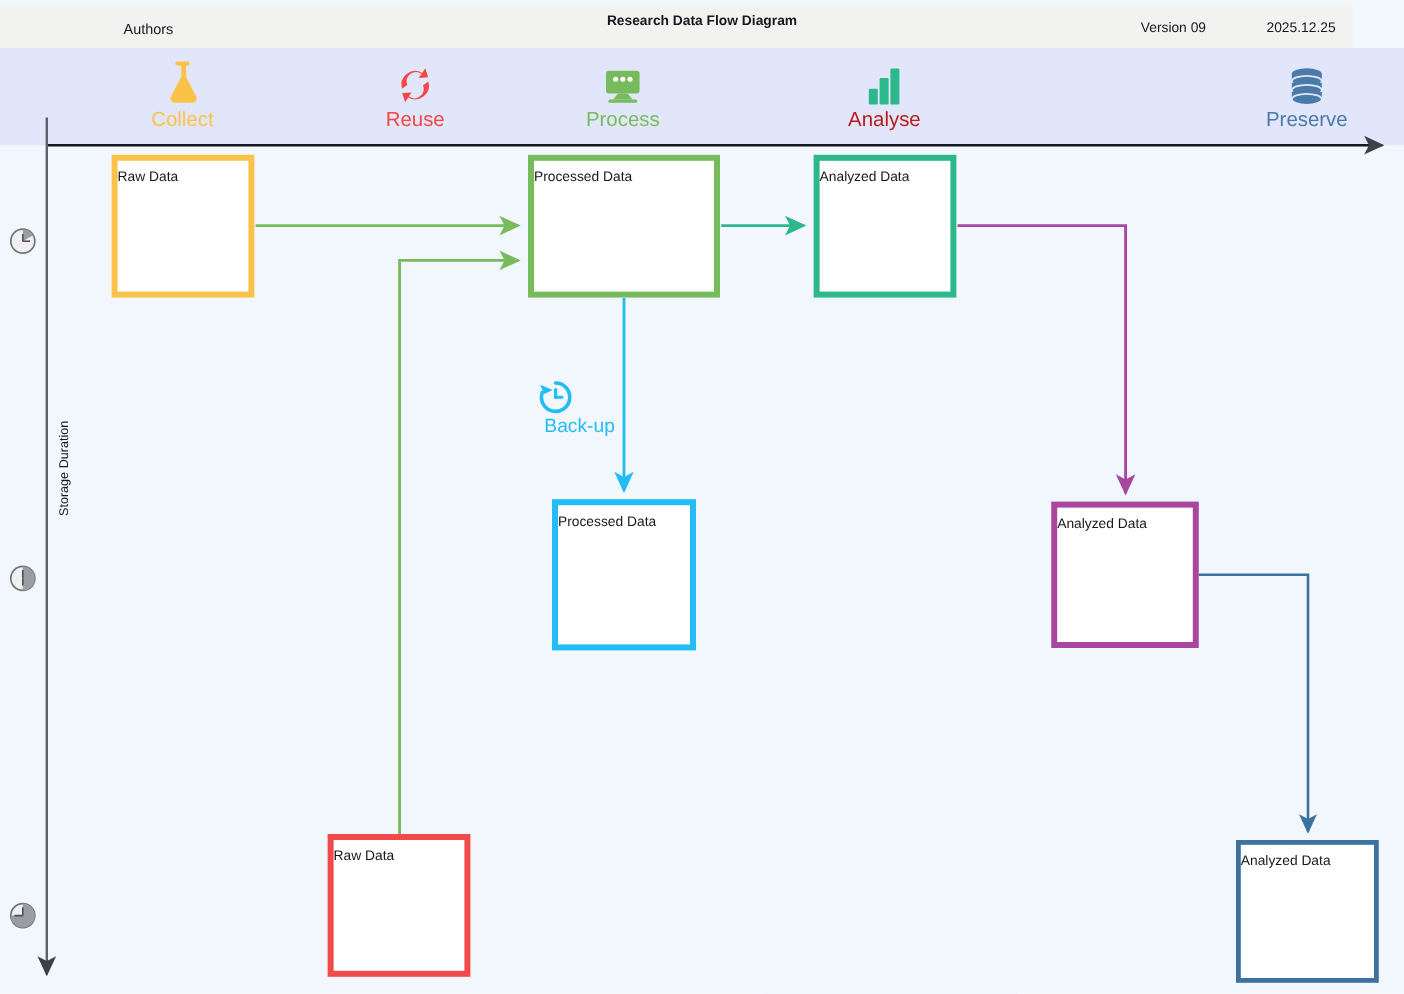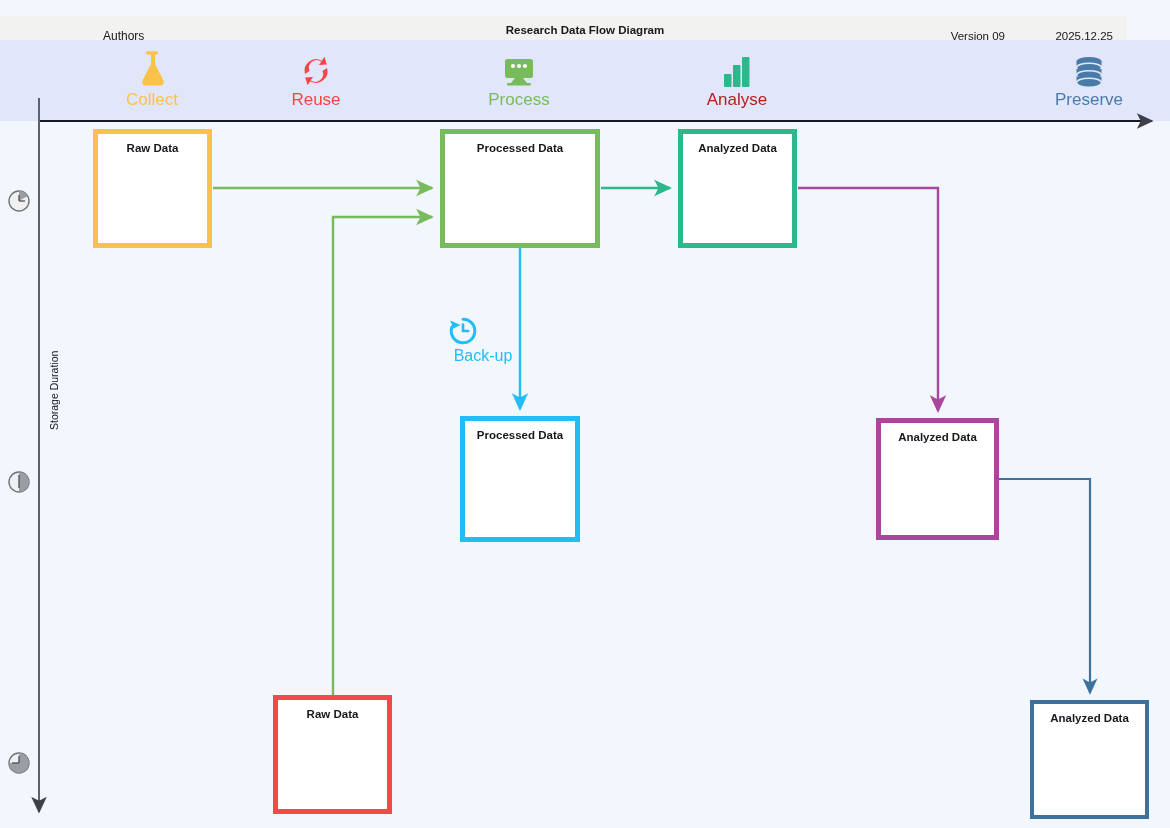--- a/index.html
+++ b/index.html
@@ -15,21 +15,21 @@
     position: relative;
     width: 1170px;
     height: 828px;
     background: #f2f6fd;
     overflow: hidden;
   }
 
   
   #titlebar {
     position: absolute;
-    left: 0; top: 16px;
+    left: 0; top: 4px;
     width: 1127px;
     height: 40px;
     background: #f2f2f0;
     border-bottom: 1px solid #e3e3e0;
     box-sizing: border-box;
   }
   #authors {
     position: absolute;
     left: 103px; top: 13px;
     font-size: 12px;
@@ -125,23 +125,22 @@
   .node {
     position: absolute;
     background: #ffffff;
     box-sizing: border-box;
     border-style: solid;
   }
   .node-label {
     position: absolute;
     left: 0; right: 0;
     top: 8px;
-    text-align: center;
-    font-size: 11.5px;
-    font-weight: bold;
+    font-size: 11.5px;
+    font-weight: normal;
     color: #16181d;
     white-space: nowrap;
   }
 
   
   #backup-annotation {
     position: absolute;
     left: 448px;
     top: 316px;
     width: 70px;
@@ -175,21 +174,21 @@
     <div class="stage" style="left:152px">
       <div class="stage-icon">
         <svg width="34" height="40" viewBox="0 0 34 40">
           <path d="M12 3 h10 v2.5 h-2 v9.5 l8.5 16.5 a3.5 3.5 0 0 1 -3.1 5.1 h-14.8 a3.5 3.5 0 0 1 -3.1 -5.1 l8.5 -16.5 v-9.5 h-2 z" fill="#fbc24a"></path>
           <rect x="11.2" y="2.2" width="11.6" height="3.4" rx="1.2" fill="#fbc24a"></rect>
         </svg>
       </div>
       <div class="stage-label" style="color:#fbc24a">Collect</div>
     </div>
 
-    <div class="stage" style="left:316px">
+    <div class="stage" style="left:346px">
       <div class="stage-icon">
         <svg width="36" height="36" viewBox="0 0 36 36">
           <path d="M7 21 a11.5 11.5 0 0 1 16.8 -13.2 l2.6 -4 l2.4 7.6 l-8 0.6 l2.6 -3.3 a7.8 7.8 0 0 0 -11.9 9.2 z" fill="#f54545"></path>
           <path d="M29 15 a11.5 11.5 0 0 1 -16.8 13.2 l-2.6 4 l-2.4 -7.6 l8 -0.6 l-2.6 3.3 a7.8 7.8 0 0 0 11.9 -9.2 z" fill="#f54545"></path>
         </svg>
       </div>
       <div class="stage-label" style="color:#f54545">Reuse</div>
     </div>
 
     <div class="stage" style="left:519px">

